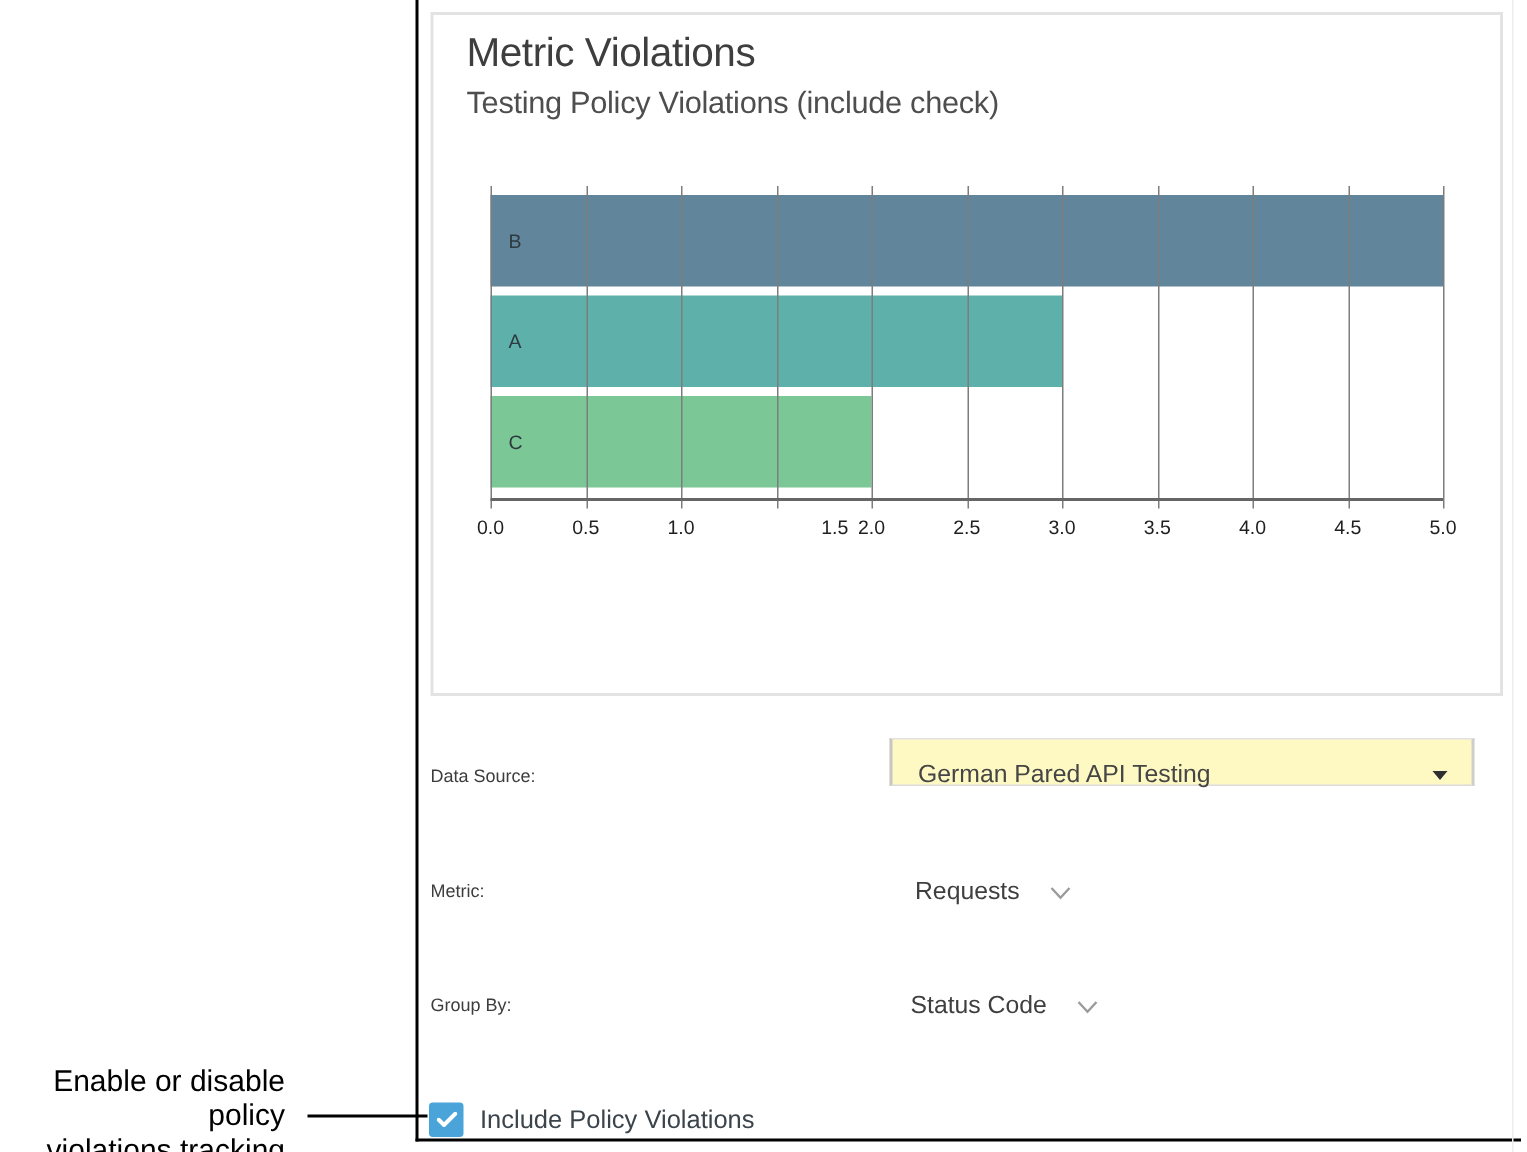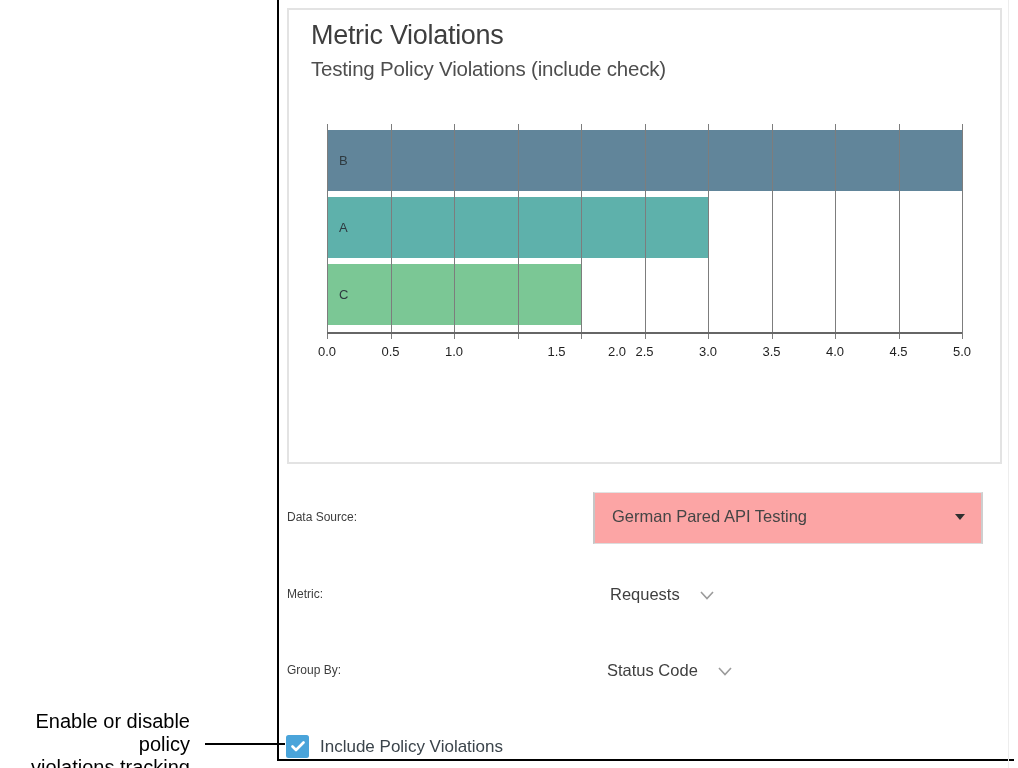--- a/index.html
+++ b/index.html
@@ -50,22 +50,22 @@
     font-size:13px;color:#1f1f1f;white-space:nowrap;z-index:3;
   }
 
   
   .form-label{font-size:12px;color:#3d3d3d;line-height:20px;}
   .lbl-datasource{left:287px;top:507px;}
   .lbl-metric{left:287px;top:584px;}
   .lbl-groupby{left:287px;top:660px;text-align:center;}
 
   .select{
-    left:593px;top:492px;width:390px;height:52px;box-sizing:border-box;
-    background:#fca5a5;
+    left:593px;top:492px;width:390px;height:32px;box-sizing:border-box;
+    background:#fef9c3;
     border-top:1px solid #e2e2e2;border-bottom:1px solid #dcdcdc;
     border-left:2px solid #c6c6c6;border-right:2px solid #cecece;
     cursor:pointer;
   }
   .select-value{
     position:absolute;left:17px;top:0;line-height:46px;font-size:16.5px;color:#454545;
     white-space:nowrap;
   }
   .select-caret{
     position:absolute;right:16px;top:21px;width:0;height:0;
@@ -119,21 +119,21 @@
       <div class="bar" style="top: 140px; width: 40%; background: rgb(123, 199, 149);"><span class="bar-label">C</span></div>
       <div class="gridline" style="left: 0%; background: rgb(125, 125, 125);"></div>
       <span class="xtick" style="left: 0%;">0.0</span>
       <div class="gridline" style="left: 10%; background: rgb(125, 125, 125);"></div>
       <span class="xtick" style="left: 10%;">0.5</span>
       <div class="gridline" style="left: 20%; background: rgb(125, 125, 125);"></div>
       <span class="xtick" style="left: 20%;">1.0</span>
       <div class="gridline" style="left: 30%; background: rgb(125, 125, 125);"></div>
       <span class="xtick" style="left: 30%; margin-left: 39px;">1.5</span>
       <div class="gridline" style="left: 40%; background: rgb(125, 125, 125);"></div>
-      <span class="xtick" style="left: 40%; margin-left: 36px;">2.0</span>
+      <span class="xtick" style="left: 40%;">2.0</span>
       <div class="gridline" style="left: 50%; background: rgb(125, 125, 125);"></div>
       <span class="xtick" style="left: 50%;">2.5</span>
       <div class="gridline" style="left: 60%; background: rgb(125, 125, 125);"></div>
       <span class="xtick" style="left: 60%;">3.0</span>
       <div class="gridline" style="left: 70%; background: rgb(125, 125, 125);"></div>
       <span class="xtick" style="left: 70%;">3.5</span>
       <div class="gridline" style="left: 80%; background: rgb(125, 125, 125);"></div>
       <span class="xtick" style="left: 80%;">4.0</span>
       <div class="gridline" style="left: 90%; background: rgb(125, 125, 125);"></div>
       <span class="xtick" style="left: 90%;">4.5</span>

